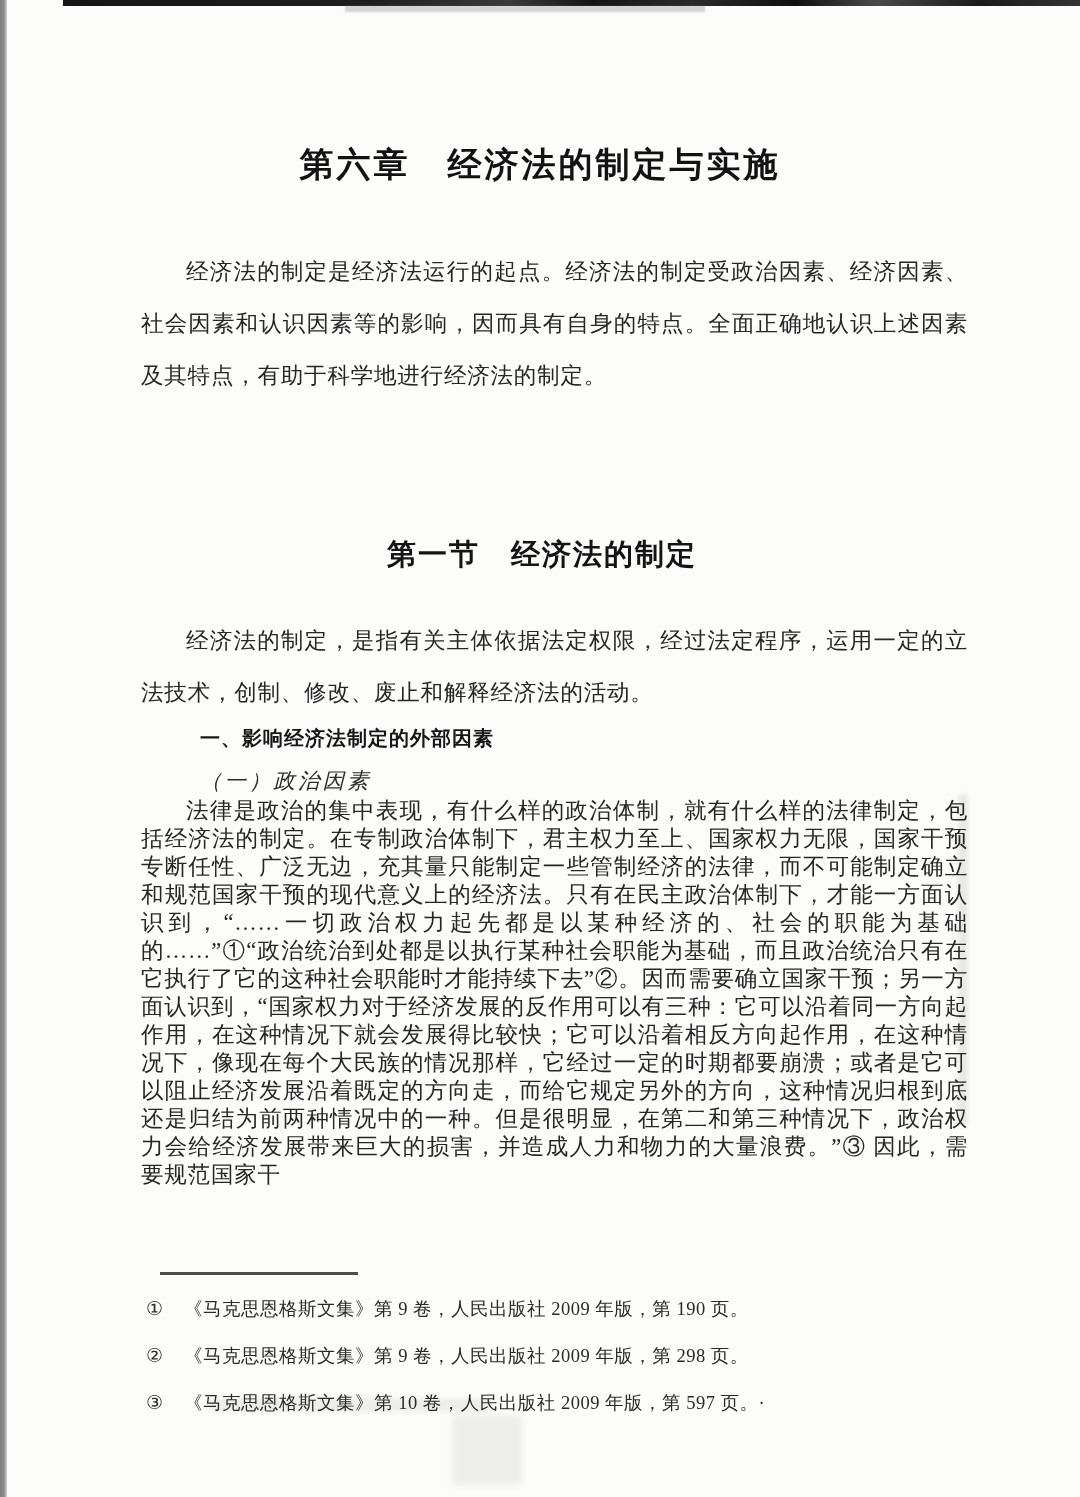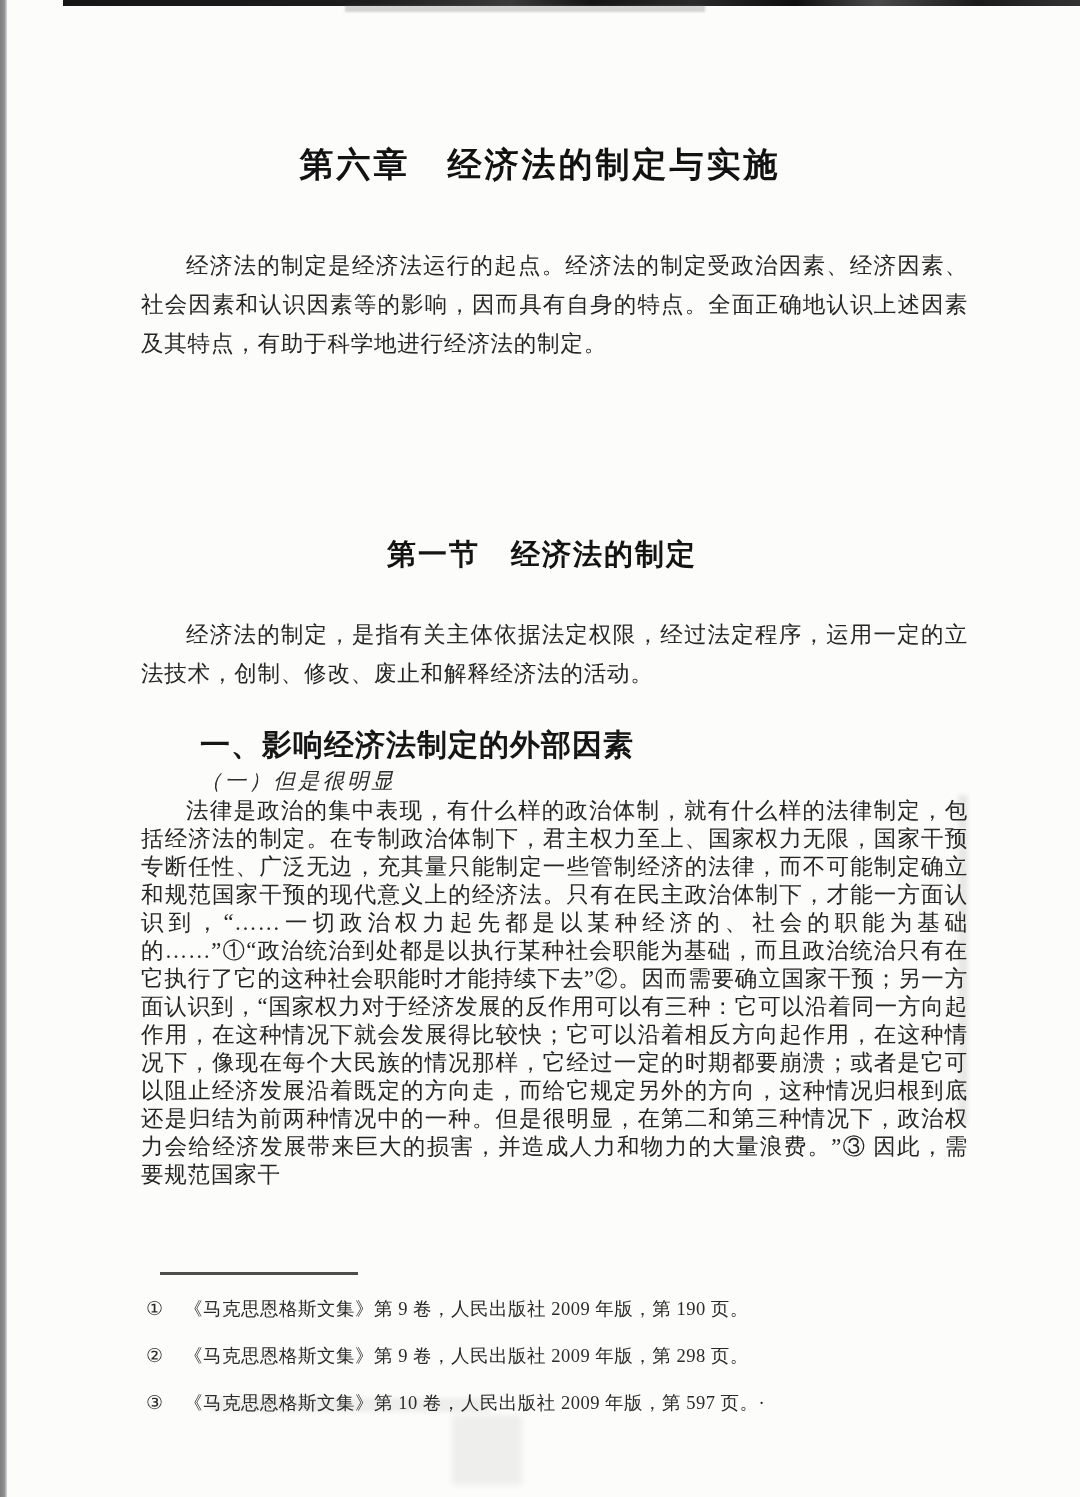--- a/index.html
+++ b/index.html
@@ -39,35 +39,35 @@
     background: rgba(60,60,60,0.10); filter: blur(2px);
   }
   
   .chapter-title {
     position: absolute; top: 142px; left: 0; width: 1080px;
     text-align: center;
     font-family: "Liberation Sans", sans-serif;
     font-weight: 700; font-size: 34px; letter-spacing: 3px; color: #121212;
   }
   .body-par {
-    font-size: 22.5px; line-height: 39px; letter-spacing: 0.8px;
+    font-size: 22.5px; line-height: 52px; letter-spacing: 0.8px;
     text-align: justify; text-indent: 2em; color: #262626; margin: 0;
   }
   .intro-block { position: absolute; top: 246px; left: 141px; width: 827px; }
   .section-title {
     position: absolute; top: 535px; left: 2px; width: 1080px;
     text-align: center;
     font-family: "Liberation Sans", sans-serif;
     font-weight: 700; font-size: 29px; letter-spacing: 2px; color: #141414;
   }
   .section-intro { position: absolute; top: 615px; left: 141px; width: 827px; }
   .subsection-heading {
     position: absolute; top: 725px; left: 200px;
     font-family: "Liberation Sans", sans-serif;
-    font-weight: 700; font-size: 30px; letter-spacing: 1px; color: #161616;
+    font-weight: 700; font-size: 20px; letter-spacing: 1px; color: #161616;
   }
   .kai-heading {
     position: absolute; top: 766px; left: 200px;
     font-family: "Liberation Serif", serif;
     font-style: italic; font-size: 21.5px; letter-spacing: 3px; color: #2c2c2c;
   }
   .main-par-block { position: absolute; top: 797px; left: 141px; width: 827px; }
   .main-par-block .body-par { line-height: 28px; }
   .footnote-rule {
     position: absolute; top: 1272px; left: 160px; width: 198px; height: 0;
@@ -98,21 +98,21 @@
   <p class="body-par">经济法的制定是经济法运行的起点。经济法的制定受政治因素、经济因素、社会因素和认识因素等的影响，因而具有自身的特点。全面正确地认识上述因素及其特点，有助于科学地进行经济法的制定。</p>
 </div>
 
 <div class="section-title">第一节　经济法的制定</div>
 
 <div class="section-intro">
   <p class="body-par">经济法的制定，是指有关主体依据法定权限，经过法定程序，运用一定的立法技术，创制、修改、废止和解释经济法的活动。</p>
 </div>
 
 <div class="subsection-heading">一、影响经济法制定的外部因素</div>
-<div class="kai-heading">（一）但是很明显</div>
+<div class="kai-heading">（一）政治因素</div>
 
 <div class="main-par-block">
   <p class="body-par">法律是政治的集中表现，有什么样的政治体制，就有什么样的法律制定，包括经济法的制定。在专制政治体制下，君主权力至上、国家权力无限，国家干预专断任性、广泛无边，充其量只能制定一些管制经济的法律，而不可能制定确立和规范国家干预的现代意义上的经济法。只有在民主政治体制下，才能一方面认识到，“……一切政治权力起先都是以某种经济的、社会的职能为基础的……”①“政治统治到处都是以执行某种社会职能为基础，而且政治统治只有在它执行了它的这种社会职能时才能持续下去”②。因而需要确立国家干预；另一方面认识到，“国家权力对于经济发展的反作用可以有三种：它可以沿着同一方向起作用，在这种情况下就会发展得比较快；它可以沿着相反方向起作用，在这种情况下，像现在每个大民族的情况那样，它经过一定的时期都要崩溃；或者是它可以阻止经济发展沿着既定的方向走，而给它规定另外的方向，这种情况归根到底还是归结为前两种情况中的一种。但是很明显，在第二和第三种情况下，政治权力会给经济发展带来巨大的损害，并造成人力和物力的大量浪费。”③ 因此，需要规范国家干</p>
 </div>
 
 <div class="footnote-rule"></div>
 
 <div class="footnotes">
   <div class="footnote-item">
     <span class="footnote-marker">①</span>

